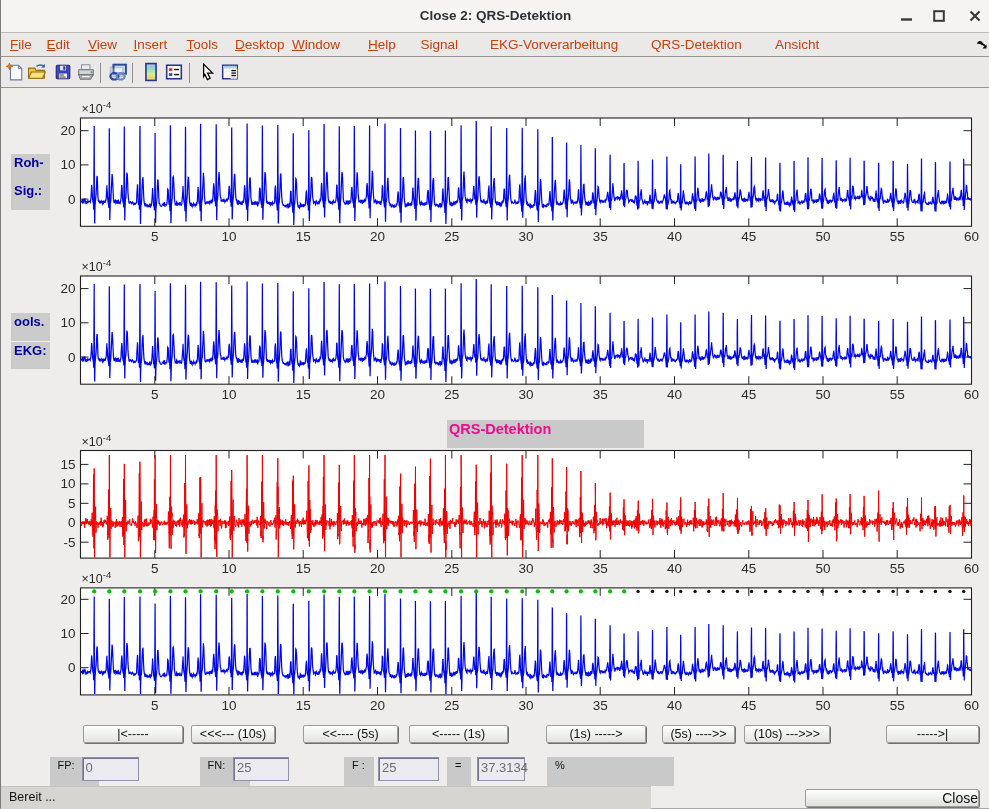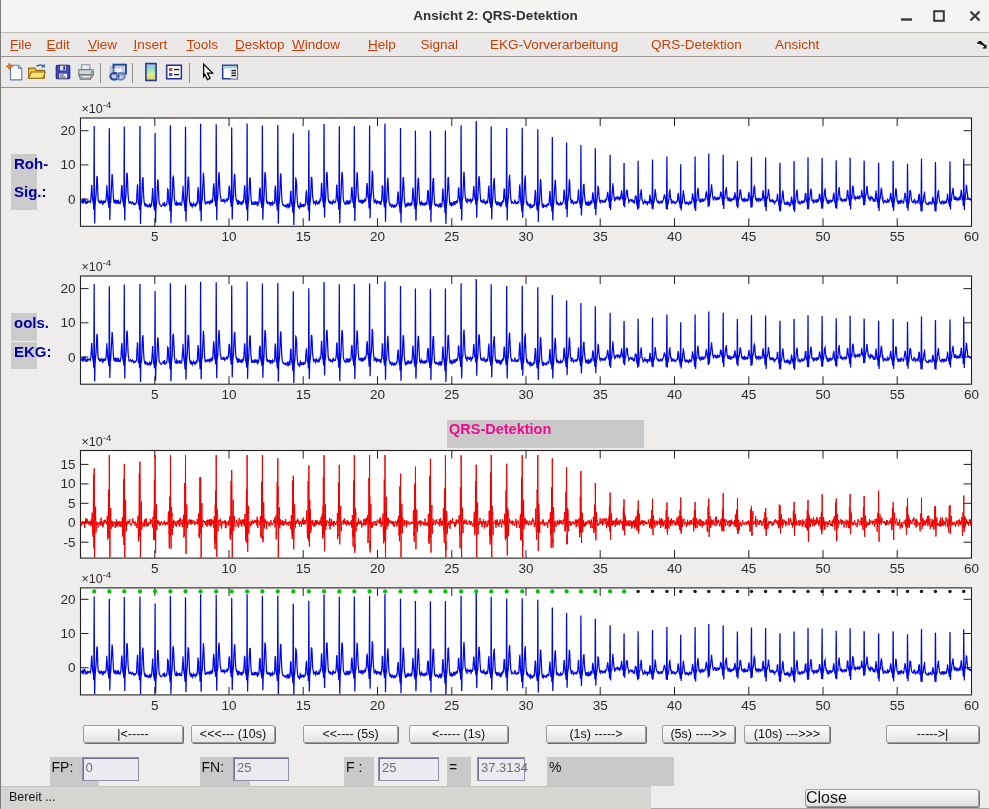--- a/index.html
+++ b/index.html
@@ -2,32 +2,32 @@
 <html><head><meta charset="utf-8"><style>
 *{margin:0;padding:0;box-sizing:border-box}
 body{width:989px;height:809px;overflow:hidden;font-family:"Liberation Sans",sans-serif}
 #win{position:relative;width:989px;height:809px;background:#eeedec;border-left:1px solid #7c7c7c;border-bottom:1px solid #a8a8a8}
 #title{position:absolute;left:0;top:0;width:989px;height:33px;background:#f5f4f3;border-bottom:1px solid #bdb9b4}
 #title .t{position:absolute;left:0;right:0;top:8px;text-align:center;font-weight:bold;font-size:13.5px;color:#2d3134}
 .mi{position:absolute;top:37px;font-size:13.5px;color:#c2410c;white-space:pre}
 #menubar{position:absolute;left:0;top:34px;width:989px;height:23px;background:#ebe9e7;border-bottom:1px solid #98948f}
 #toolbar{position:absolute;left:0;top:58px;width:989px;height:30px;background:#ebe9e7;border-bottom:1px solid #98948f}
 .tsep{position:absolute;top:63px;width:1px;height:20px;background:#8f8f8f}
-.lbox{position:absolute;width:26px;height:27.5px;background:#cbcbcb;color:#0000a0;font-weight:bold;font-size:15px;padding:1px 4px 0 3px}
+.lbox{position:absolute;width:39px;height:27.5px;background:#cbcbcb;color:#0000a0;font-weight:bold;font-size:13px;padding:1px 4px 0 3px}
 #qrst{position:absolute;left:446px;top:420px;width:197px;height:28px;background:#c9c9c9;color:#ef0a8e;font-weight:bold;font-size:14.5px;padding:1px 0 0 2px}
 .btn{position:absolute;top:724.5px;height:18px;background:linear-gradient(#fefefe,#e3e3e0);border:1px solid #9b9b9b;box-shadow:1px 1px 0 #6e6e6e,inset 0 1px 0 #fff;border-radius:2px;font-size:12.5px;color:#111;text-align:center;line-height:16px}
-.glab{position:absolute;background:#c9c9c9;font-size:14px;color:#111;padding:2px 0 0 2px}
+.glab{position:absolute;background:#c9c9c9;font-size:11px;color:#111;padding:2px 0 0 8px}
 .fld{position:absolute;top:757px;height:23.5px;background:#eceaf1;border:1px solid #9090a8;box-shadow:inset 1px 1px 0 #73738e;font-size:13px;color:#6e6e6e;padding:2px 0 0 3px}
 #status{position:absolute;left:0;top:786px;width:650px;height:23px;background:#d7d5d2;border-top:1px solid #c5c3c0;font-size:12.5px;color:#141414;padding:3px 0 0 8px}
-#close{position:absolute;left:804px;top:789px;width:174px;height:18px;background:linear-gradient(#fdfdfd,#e0e0dd);border:1px solid #9b9b9b;box-shadow:1px 1px 0 #777,inset 0 1px 0 #fff;border-radius:2px;font-size:16px;color:#111;text-align:left;line-height:16px}
+#close{position:absolute;left:804px;top:789px;width:174px;height:18px;background:linear-gradient(#fdfdfd,#e0e0dd);border:1px solid #9b9b9b;box-shadow:1px 1px 0 #777,inset 0 1px 0 #fff;border-radius:2px;font-size:14px;color:#111;text-align:right;line-height:16px}
 </style></head><body>
 <div id="win">
 
 <div id="title">
-      <span class="t">Ansicht 2: QRS-Detektion</span>
+      <span class="t">Close 2: QRS-Detektion</span>
 <svg style="position:absolute;left:897px;top:10px" width="90" height="16" viewBox="0 0 90 16">
 <path d="M3 9.5h11" stroke="#36383a" stroke-width="2.4" fill="none"></path>
 <rect x="36.2" y="1.2" width="9.6" height="9.6" fill="none" stroke="#36383a" stroke-width="2"></rect>
 <path d="M72.5 1.5l9 9m0-9l-9 9" stroke="#36383a" stroke-width="2.2" fill="none"></path>
 </svg>
     </div>
 <div id="menubar"></div>
     <div id="toolbar"></div>
     <span class="mi" style="left:9px"><u>F</u>ile</span>
     <span class="mi" style="left:45.5px"><u>E</u>dit</span>

